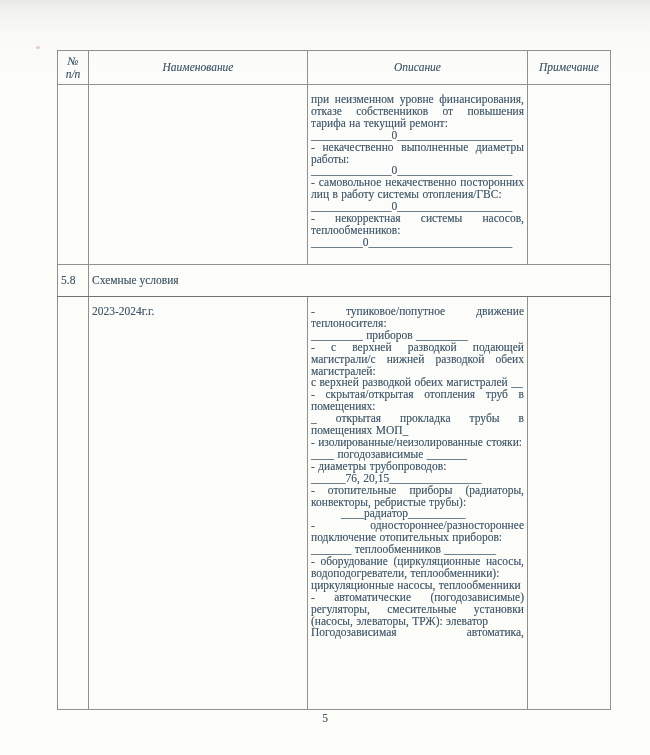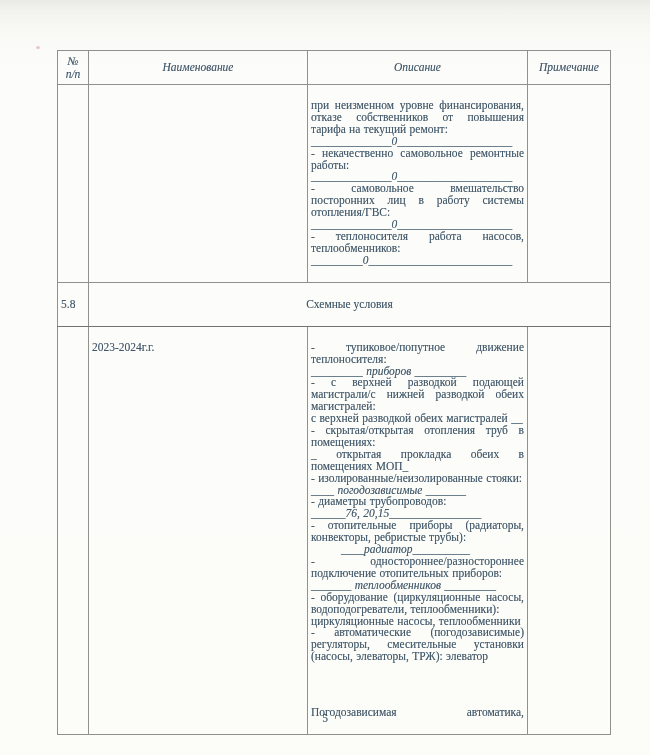--- a/index.html
+++ b/index.html
@@ -29,50 +29,50 @@
     color: #41586a;
     text-shadow: 0 0 0.6px rgba(62,85,102,0.45);
   }
   .doc col.c-num  { width: 31px; }
   .doc col.c-name { width: 219px; }
   .doc col.c-desc { width: 220px; }
   .doc col.c-note { width: 83px; }
   .doc td, .doc th {
     border: 1px solid #8f918c;
     vertical-align: top;
-    padding: 15px 3px;
+    padding: 9px 3px;
     overflow: hidden;
   }
   .doc thead th {
     height: 34px;
     font-weight: normal; font-style: italic;
     text-align: center; vertical-align: middle;
     font-size: 11.5px; line-height: 12.5px;
     padding: 2px;
   }
   .row-cont td { height: 180px; }
   .row-section td {
     height: 18px;
     border-top: 1.5px solid #70756f;
     border-bottom: 1.5px solid #70756f;
     vertical-align: middle;
     line-height: 13px;
   }
   .num-cell { padding-left: 4px; }
   .name-cell { padding-left: 8px; padding-top: 2px; }
-  .section-title { text-align: center; }
+  .section-title { }
   .desc-cell { padding: 2px 4px 1px 6px; }
   .line {
     margin: 0;
     text-align: justify;
     word-spacing: 0.5px;
   }
-  .line.fill { text-align: left; white-space: nowrap; font-style: italic; }
+  .line.fill { text-align: left; white-space: nowrap; }
   .line.indent { padding-left: 30px; }
-  .line.justify-full { text-align-last: justify; margin-top: 44px; }
+  .line.justify-full { text-align-last: justify; }
   .page-number {
     position: absolute; left: 0; top: 712px;
     width: 650px; text-align: center;
     font-size: 11.5px; color: #47606f;
     text-shadow: 0 0 0.6px rgba(62,85,102,0.45);
   }
 </style>
 </head>
 <body>
 
@@ -99,45 +99,45 @@
       </tr>
     </thead>
     <tbody>
       <tr class="row-cont">
         <td class="num-cell"></td>
         <td class="name-cell"></td>
         <td class="desc-cell">
           <div>
               <p class="line">при неизменном уровне финансирования, отказе собственников от повышения тарифа на текущий ремонт:</p>
               <p class="line fill">______________0____________________</p>
-              <p class="line">- некачественно самовольное ремонтные работы:</p>
+              <p class="line">- некачественно выполненные диаметры работы:</p>
               <p class="line fill">______________0____________________</p>
-              <p class="line">- самовольное вмешательство посторонних лиц в работу системы отопления/ГВС:</p>
+              <p class="line">- самовольное некачественно посторонних лиц в работу системы отопления/ГВС:</p>
               <p class="line fill">______________0____________________</p>
-              <p class="line">- теплоносителя работа насосов, теплообменников:</p>
+              <p class="line">- некорректная системы насосов, теплообменников:</p>
               <p class="line fill">_________0_________________________</p>
             </div>
         </td>
         <td></td>
       </tr>
       <tr class="row-section">
         <td class="num-cell">5.8</td>
         <td class="section-title" colspan="3">Схемные условия</td>
       </tr>
       <tr class="row-schematic">
         <td class="num-cell"></td>
         <td class="name-cell">2023-2024г.г.</td>
         <td class="desc-cell">
           <div>
               <p class="line">- тупиковое/попутное движение теплоносителя:</p>
               <p class="line fill">_________ приборов _________</p>
               <p class="line">- с верхней разводкой подающей магистрали/с нижней разводкой обеих магистралей:</p>
               <p class="line">с верхней разводкой обеих магистралей __</p>
               <p class="line">- скрытая/открытая отопления труб в помещениях:</p>
-              <p class="line">_ открытая прокладка обеих в помещениях МОП_</p>
+              <p class="line">_ открытая прокладка трубы в помещениях МОП_</p>
               <p class="line">- изолированные/неизолированные стояки:</p>
               <p class="line fill">____ погодозависимые _______</p>
               <p class="line">- диаметры трубопроводов:</p>
               <p class="line fill">______76, 20,15________________</p>
               <p class="line">- отопительные приборы (радиаторы, конвекторы, ребристые трубы):</p>
               <p class="line fill indent">____радиатор__________</p>
               <p class="line">- одностороннее/разностороннее подключение отопительных приборов:</p>
               <p class="line fill">_______ теплообменников _________</p>
               <p class="line">- оборудование (циркуляционные насосы, водоподогреватели, теплообменники):</p>
               <p class="line">циркуляционные насосы, теплообменники</p>

